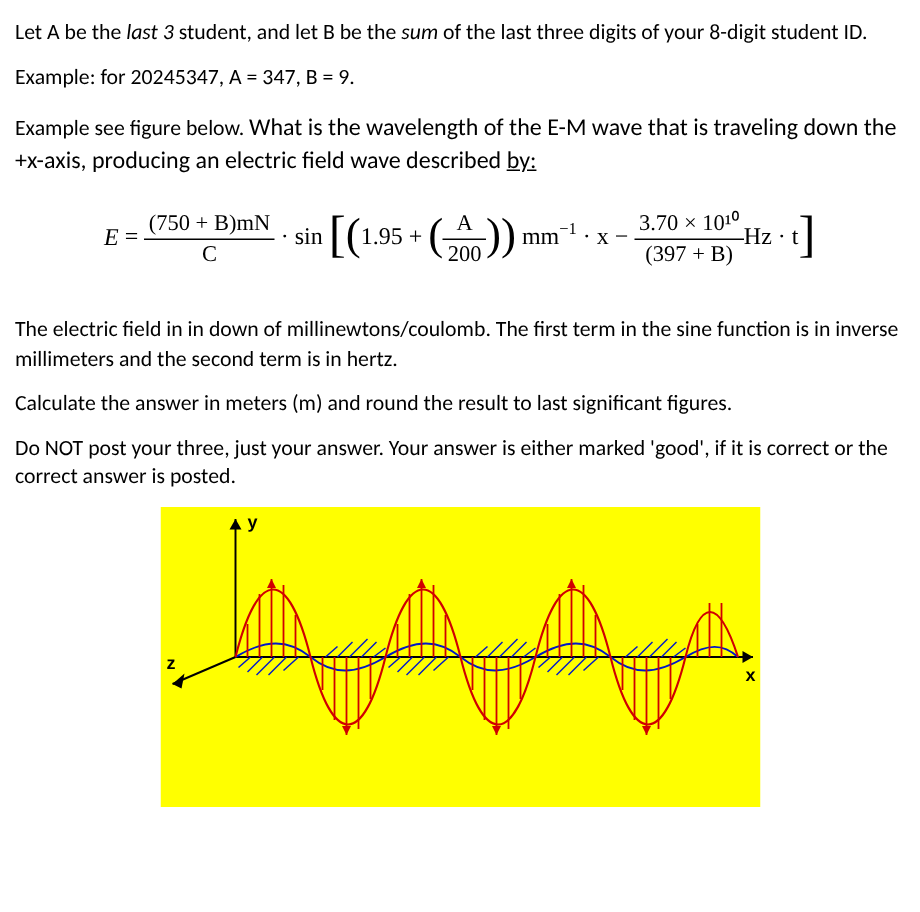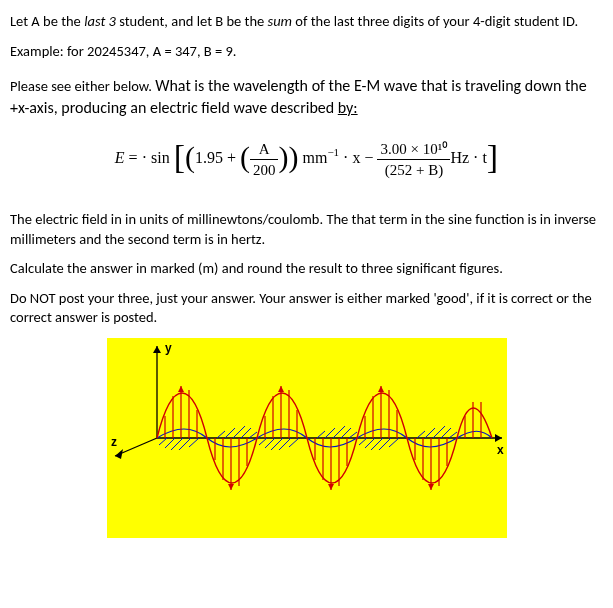--- a/index.html
+++ b/index.html
@@ -48,41 +48,45 @@
     width: 400px;
     margin: 6px auto 0 auto;
   }
   .p { margin: 0 0 10px 0; }
   .larger { font-size: 16px; }
 </style>
 </head>
 <body>
 
 <p class="p">
-  <span>Let A be the </span><span class="italic">last 3</span><span> student, and let B be the </span><span class="italic">sum</span><span> of the last three digits of your 4-digit student ID.</span>
+  <span>Let A be the </span><span class="italic">last 3</span><span> student, and let B be the </span><span class="italic">sum</span><span> of the last three digits of your 8-digit student ID.</span>
 </p>
 <p class="p">Example: for 20245347, A = 347, B = 9.</p>
 
 <p class="p" style="margin-top:14px;">
-  <span>Please see either below. </span><span class="larger">What is the wavelength of the E-M wave that is traveling down the +x-axis, producing an electric field wave described </span><span class="larger underline">by:</span>
+  <span>Example see figure below. </span><span class="larger">What is the wavelength of the E-M wave that is traveling down the +x-axis, producing an electric field wave described </span><span class="larger underline">by:</span>
 </p>
 
 <div class="equation">
   <span class="italic">E</span><span> = </span>
+  <span class="frac">
+    <span class="num">(750 + B)mN</span>
+    <span class="den">C</span>
+  </span>
   <span> · </span>
   <span>sin</span>
   <span class="bigbracket">[</span><span class="bigparen">(</span><span>1.95 + </span><span class="bigparen">(</span><span class="frac"><span class="num">A</span><span class="den">200</span></span><span class="bigparen">)</span><span class="bigparen">)</span><span> mm</span><span class="sup">−1</span><span> · x − </span>
   <span class="frac">
-    <span class="num">3.00 × 10¹⁰</span>
-    <span class="den">(252 + B)</span>
+    <span class="num">3.70 × 10¹⁰</span>
+    <span class="den">(397 + B)</span>
   </span><span>Hz  · t</span><span class="bigbracket">]</span>
 </div>
 
-<p class="p">The electric field in in units of millinewtons/coulomb. The that term in the sine function is in inverse millimeters and the second term is in hertz.</p>
-<p class="p"> Calculate the answer in marked (m) and round the result to three significant figures.</p>
+<p class="p">The electric field in in down of millinewtons/coulomb. The first term in the sine function is in inverse millimeters and the second term is in hertz.</p>
+<p class="p"> Calculate the answer in meters (m) and round the result to last significant figures.</p>
 <p class="p">Do NOT post your three, just your answer. Your answer is either marked 'good', if it is correct or the correct answer is posted.</p>
 
 <div class="figwrap">
 <svg viewBox="0 0 400 200" width="400" height="200">
   <rect x="0" y="0" width="400" height="200" fill="#ffff00"></rect>
 
   <line x1="50" y1="100" x2="395" y2="100" stroke="#000" stroke-width="1.3"></line>
   <polygon points="395,100 388,96 388,104" fill="#000"></polygon>
 
   <line x1="50" y1="100" x2="50" y2="8" stroke="#000" stroke-width="1.3"></line>

